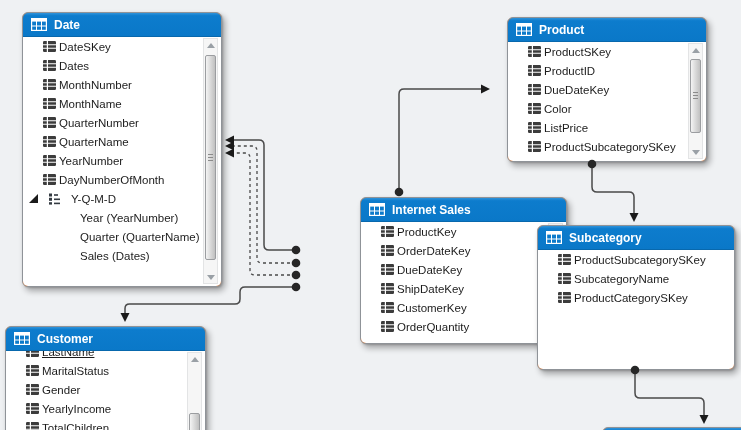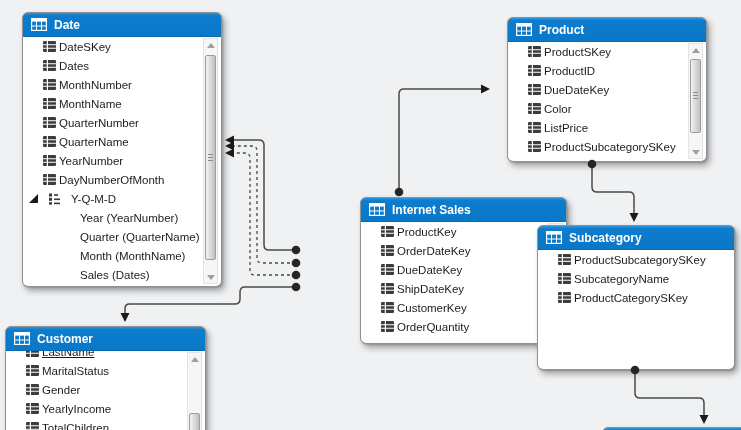--- a/index.html
+++ b/index.html
@@ -186,23 +186,20 @@
             </span>
             <span>Y-Q-M-D</span>
           </div>
           <div class="row hier_child">
             <span>Year (YearNumber)</span>
           </div>
           <div class="row hier_child">
             <span>Quarter (QuarterName)</span>
           </div>
           <div class="row hier_child">
-            <span>Month (MonthName)</span>
-          </div>
-          <div class="row hier_child">
             <span>Sales (Dates)</span>
           </div>
         </div>
         <div class="sb" style="top: 25px; height: 246px;">
           <div class="sb-btn sb-up">
             <div class="tri-up"></div>
           </div>
           <div class="sb-thumb" style="top:16px;height:205px;">
             <div class="sb-grip"></div>
           </div>

